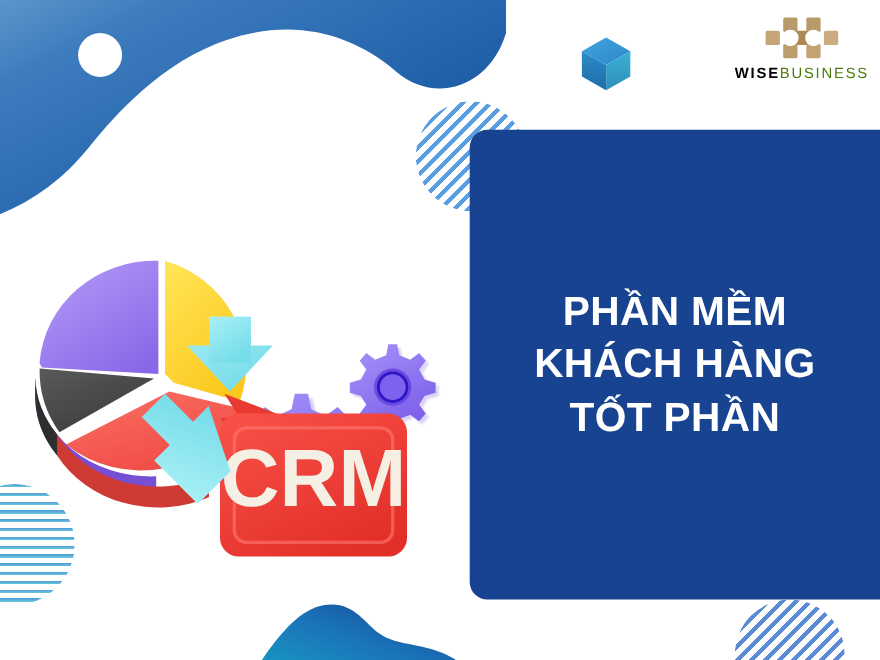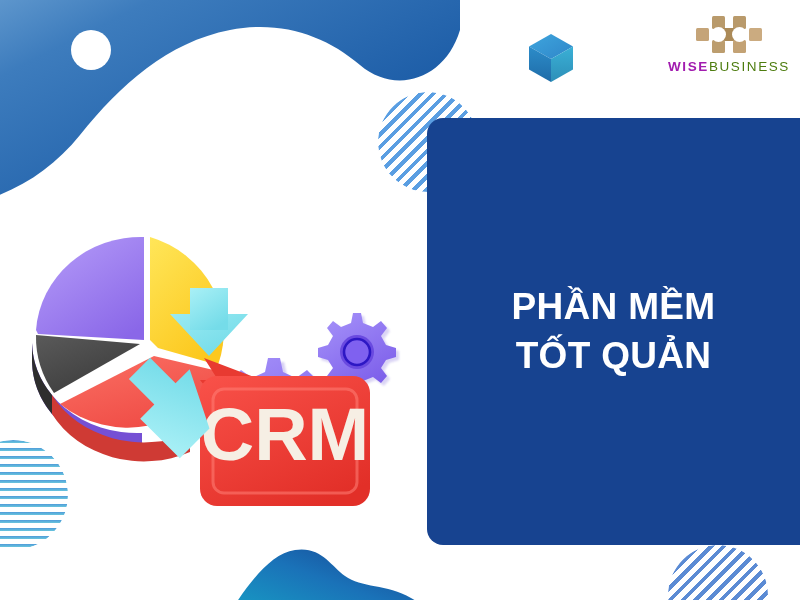--- a/index.html
+++ b/index.html
@@ -91,21 +91,21 @@
   }
   #brand-mark { display: block; margin: 0 auto; }
   #brand-wordmark {
     margin-top: 3px;
     font-size: 13.5px;
     letter-spacing: 1.6px;
     white-space: nowrap;
   }
   #brand-word-wise {
     font-weight: 700;
-    color: #a21caf;
+    color: #000000;
   }
   #brand-word-business {
     font-weight: 400;
     color: #4d7c0f;
   }
 
   
   #headline-card {
     position: absolute;
     left: 427px; top: 118px;
@@ -314,17 +314,18 @@
       <path d="M104,228 L104,186 L160,186 L160,206 L196,206 L196,236 L160,236 L160,256 Z" fill="url(#gArrow)" transform="rotate(-135 150 221)"></path>
 
       <path d="M168,134 L168,108 L206,108 L206,134 L226,134 L187,176 L148,134 Z" fill="url(#gArrow)"></path>
       <path d="M168,108 L206,108 L206,150 L168,150 Z" fill="url(#gArrow)"></path>
     </g>
   </svg>
 
   <div id="headline-card">
     <div id="headline">
       <span class="hl-line">PHẦN MỀM</span>
-      <span class="hl-line">TỐT QUẢN</span>
+      <span class="hl-line">KHÁCH HÀNG</span>
+      <span class="hl-line">TỐT PHẦN</span>
     </div>
   </div>
 
 </div>
 
 </body></html>

